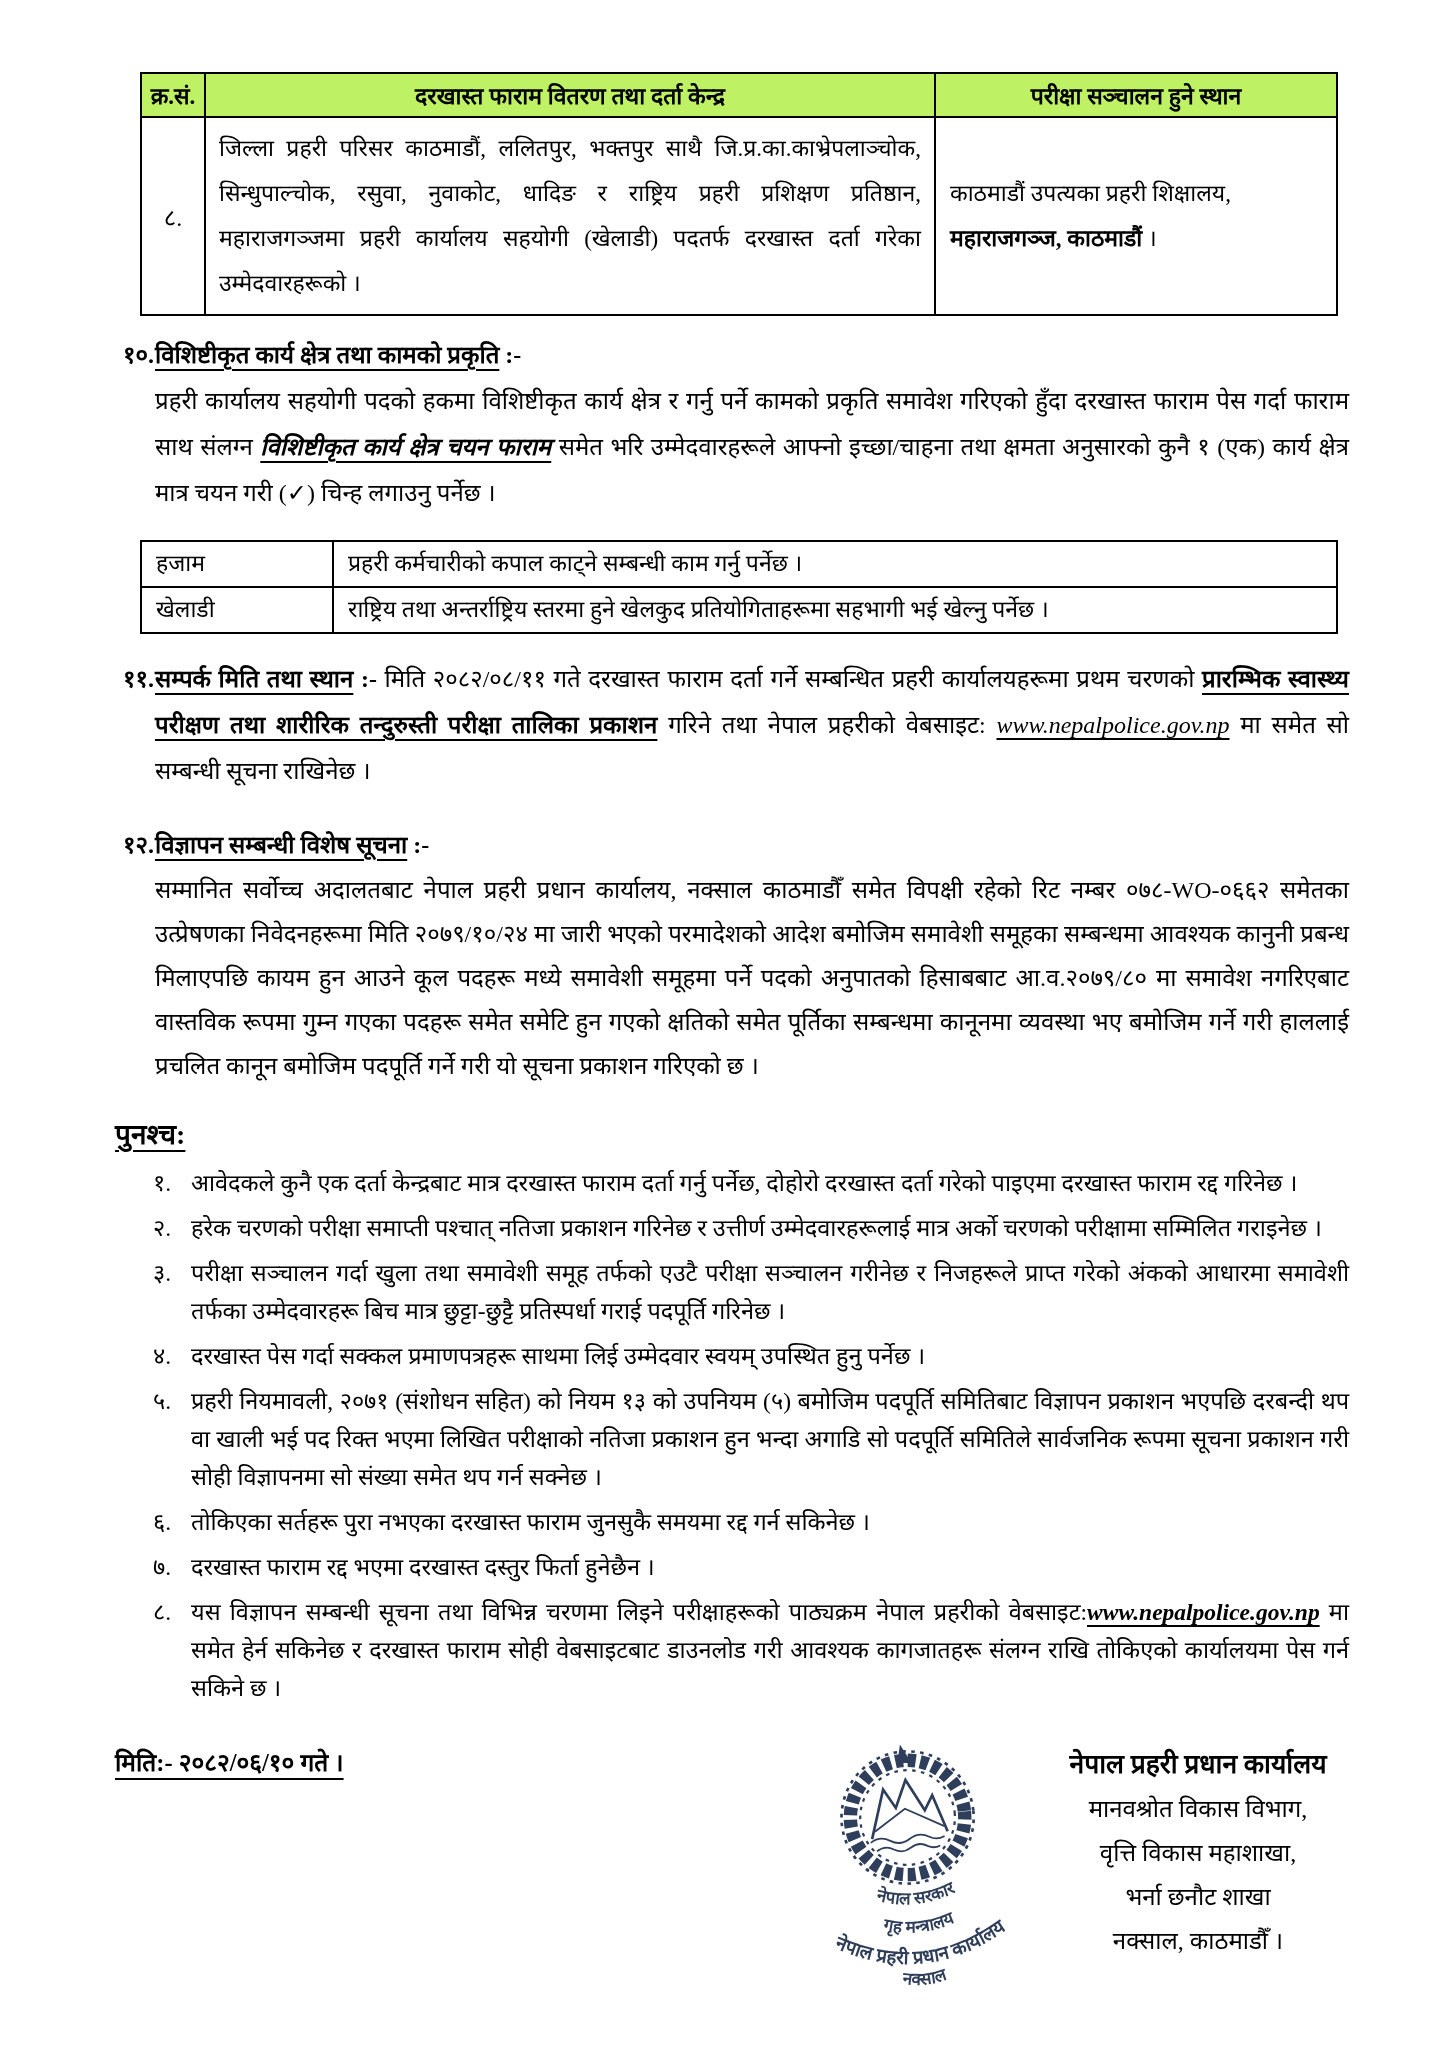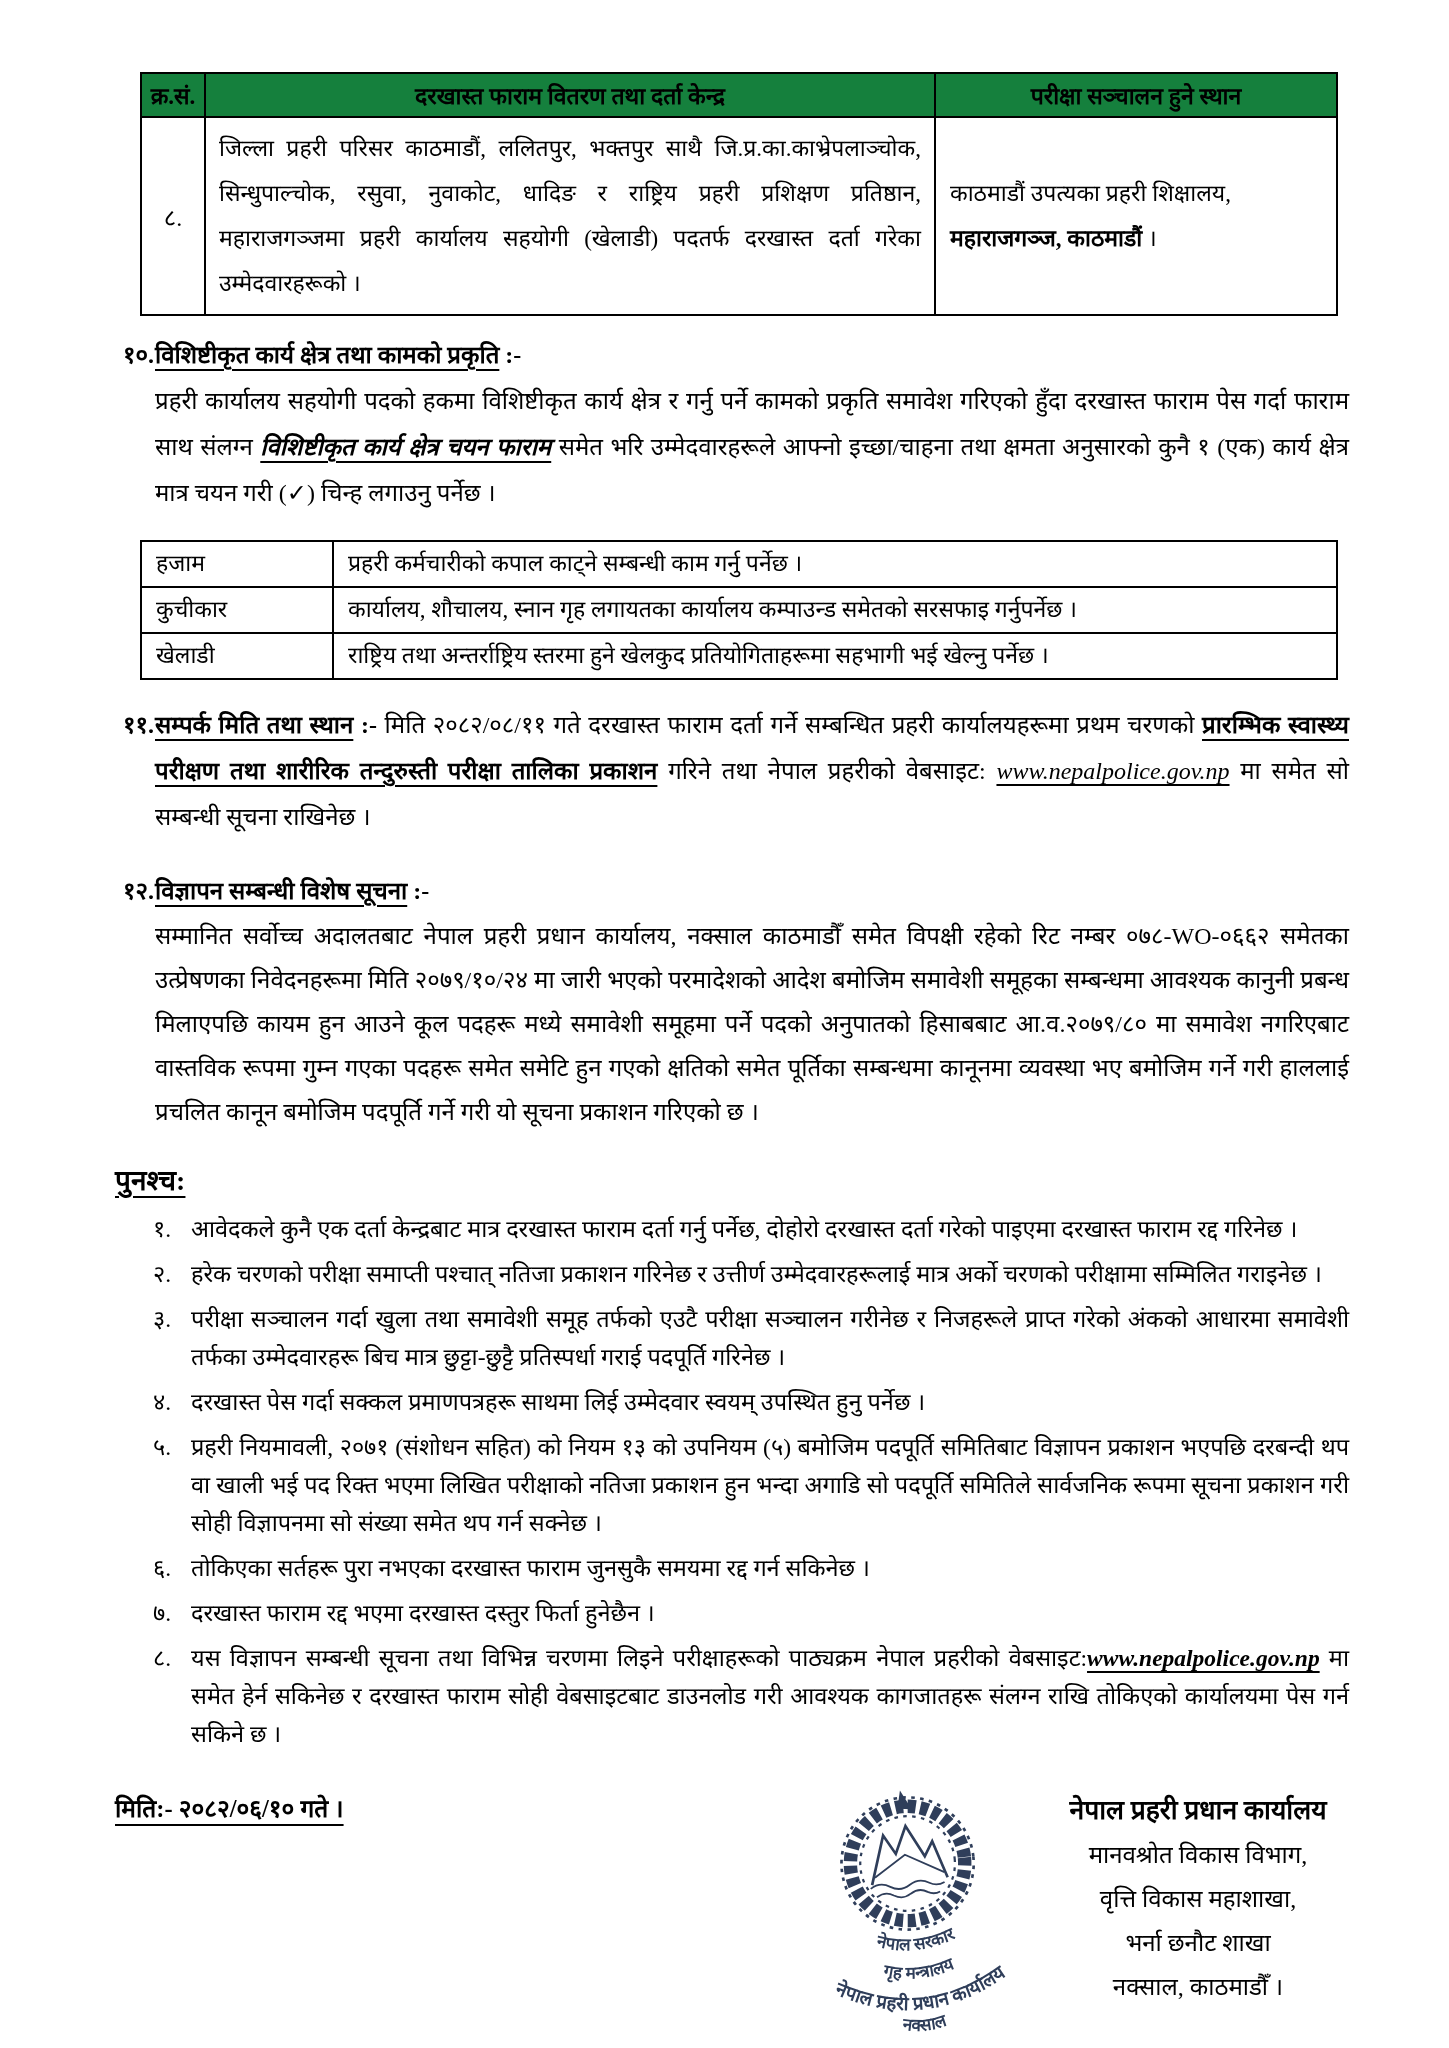--- a/index.html
+++ b/index.html
@@ -5,21 +5,21 @@
   html,body{margin:0;padding:0;background:#9a9a9a;}
   .page{
     width:1449px;height:2048px;background:#ffffff;margin:0 auto;
     font-family:"Liberation Serif","DejaVu Serif",serif;color:#000;
     box-sizing:border-box;padding:72px 100px 0 115px;overflow:hidden;
   }
   
   table{border-collapse:collapse;table-layout:fixed;}
   .doc-table{width:1198px;margin-left:25px;border:2px solid #000;font-size:23px;}
   .doc-table th,.doc-table td{border:2px solid #000;}
-  .doc-table th{background:#15803d;font-weight:bold;padding:5px 8px;font-size:23px;}
+  .doc-table th{background:#bef264;font-weight:bold;padding:5px 8px;font-size:23px;}
   .t1 .sn-col{width:64px;}
   .t1 .center-col{width:730px;}
   .t1 td.sn-cell{text-align:center;vertical-align:middle;font-size:24px;}
   .t1 td.center-cell{text-align:justify;text-justify:inter-word;padding:8px 13px;line-height:45px;vertical-align:top;}
   .t1 td.venue-cell{padding:8px 14px;line-height:45px;vertical-align:middle;}
   .t2{margin-top:24px;}
   .t2 .field-col{width:192px;}
   .t2 td{padding:5px 14px;line-height:30px;height:34px;vertical-align:middle;}
   
   .b{font-weight:bold;}
@@ -80,24 +80,20 @@
 
   <table class="doc-table t2">
     <colgroup>
         <col class="field-col">
         <col>
       </colgroup>
     <tbody>
     <tr>
       <td>हजाम</td>
       <td>प्रहरी कर्मचारीको कपाल काट्ने सम्बन्धी काम गर्नु पर्नेछ ।</td>
-    </tr>
-    <tr>
-      <td>कुचीकार</td>
-      <td>कार्यालय, शौचालय, स्नान गृह लगायतका कार्यालय कम्पाउन्ड समेतको सरसफाइ गर्नुपर्नेछ ।</td>
     </tr>
     <tr>
       <td>खेलाडी</td>
       <td>राष्ट्रिय तथा अन्तर्राष्ट्रिय स्तरमा हुने खेलकुद प्रतियोगिताहरूमा सहभागी भई खेल्नु पर्नेछ ।</td>
     </tr>
   </tbody>
     </table>
 
   <div class="section sec11">
     <span class="sec-num">११.</span>

